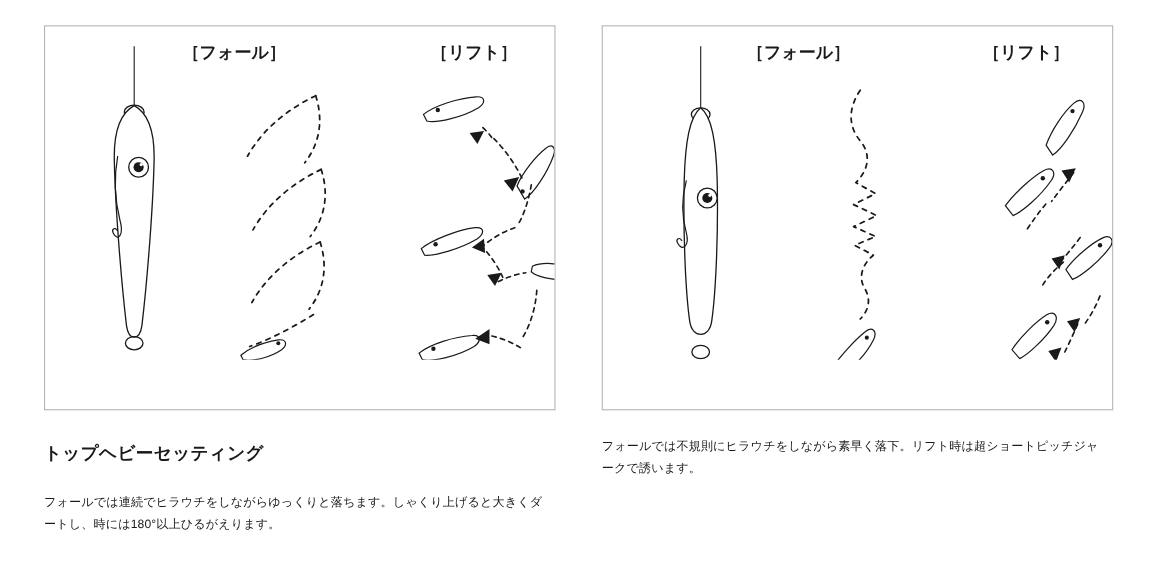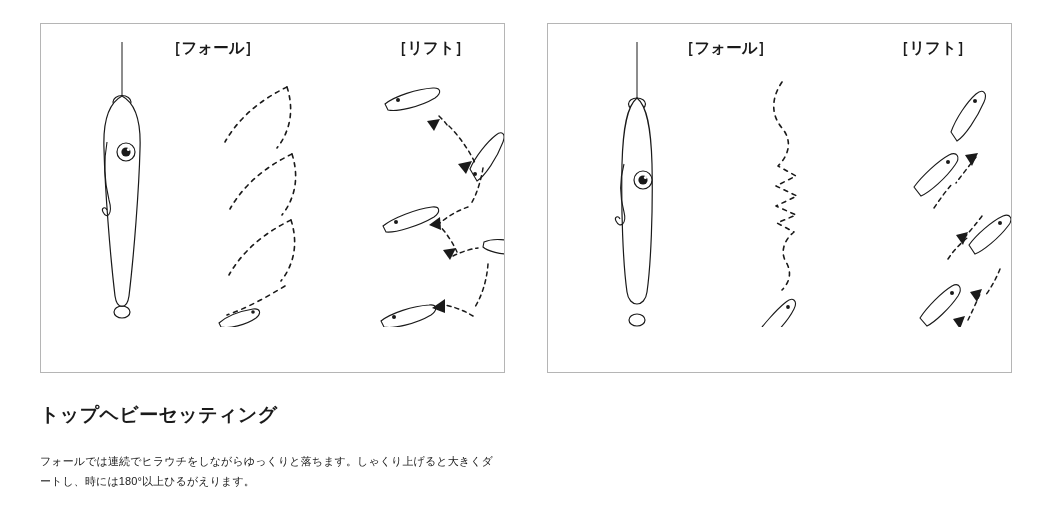--- a/index.html
+++ b/index.html
@@ -35,21 +35,21 @@
     box-sizing: border-box;
     background: #ffffff;
     margin-top: 23px;
   }
   .figure-box svg {
     display: block;
   }
 
   .caption-title {
     margin-top: 30px;
-    font-size: 19px;
+    font-size: 16px;
     font-weight: bold;
     letter-spacing: 0.02em;
     color: #1a1a1a;
     line-height: 1.3;
   }
   .caption-body {
     margin-top: 23px;
     font-size: 11px;
     line-height: 1.85;
     letter-spacing: 0.01em;
@@ -267,15 +267,16 @@
           <g fill="#1a1a1a">
             <path d="M434 265 L 429 278 L 422 268 Z"></path>
             <path d="M420 208 L 415 221 L 408 211 Z"></path>
             <path d="M430 129 L 424 142 L 417 131 Z"></path>
             <path d="M417 292 L 412 305 L 405 295 Z"></path>
           </g>
         </g>
       </svg>
     </div>
 
+    <div class="caption-body">フォールでは不規則にヒラウチをしながら素早く落下。リフト時は超ショートピッチジャークで誘います。</div>
   </div>
 
 </div>
 
 </body></html>

